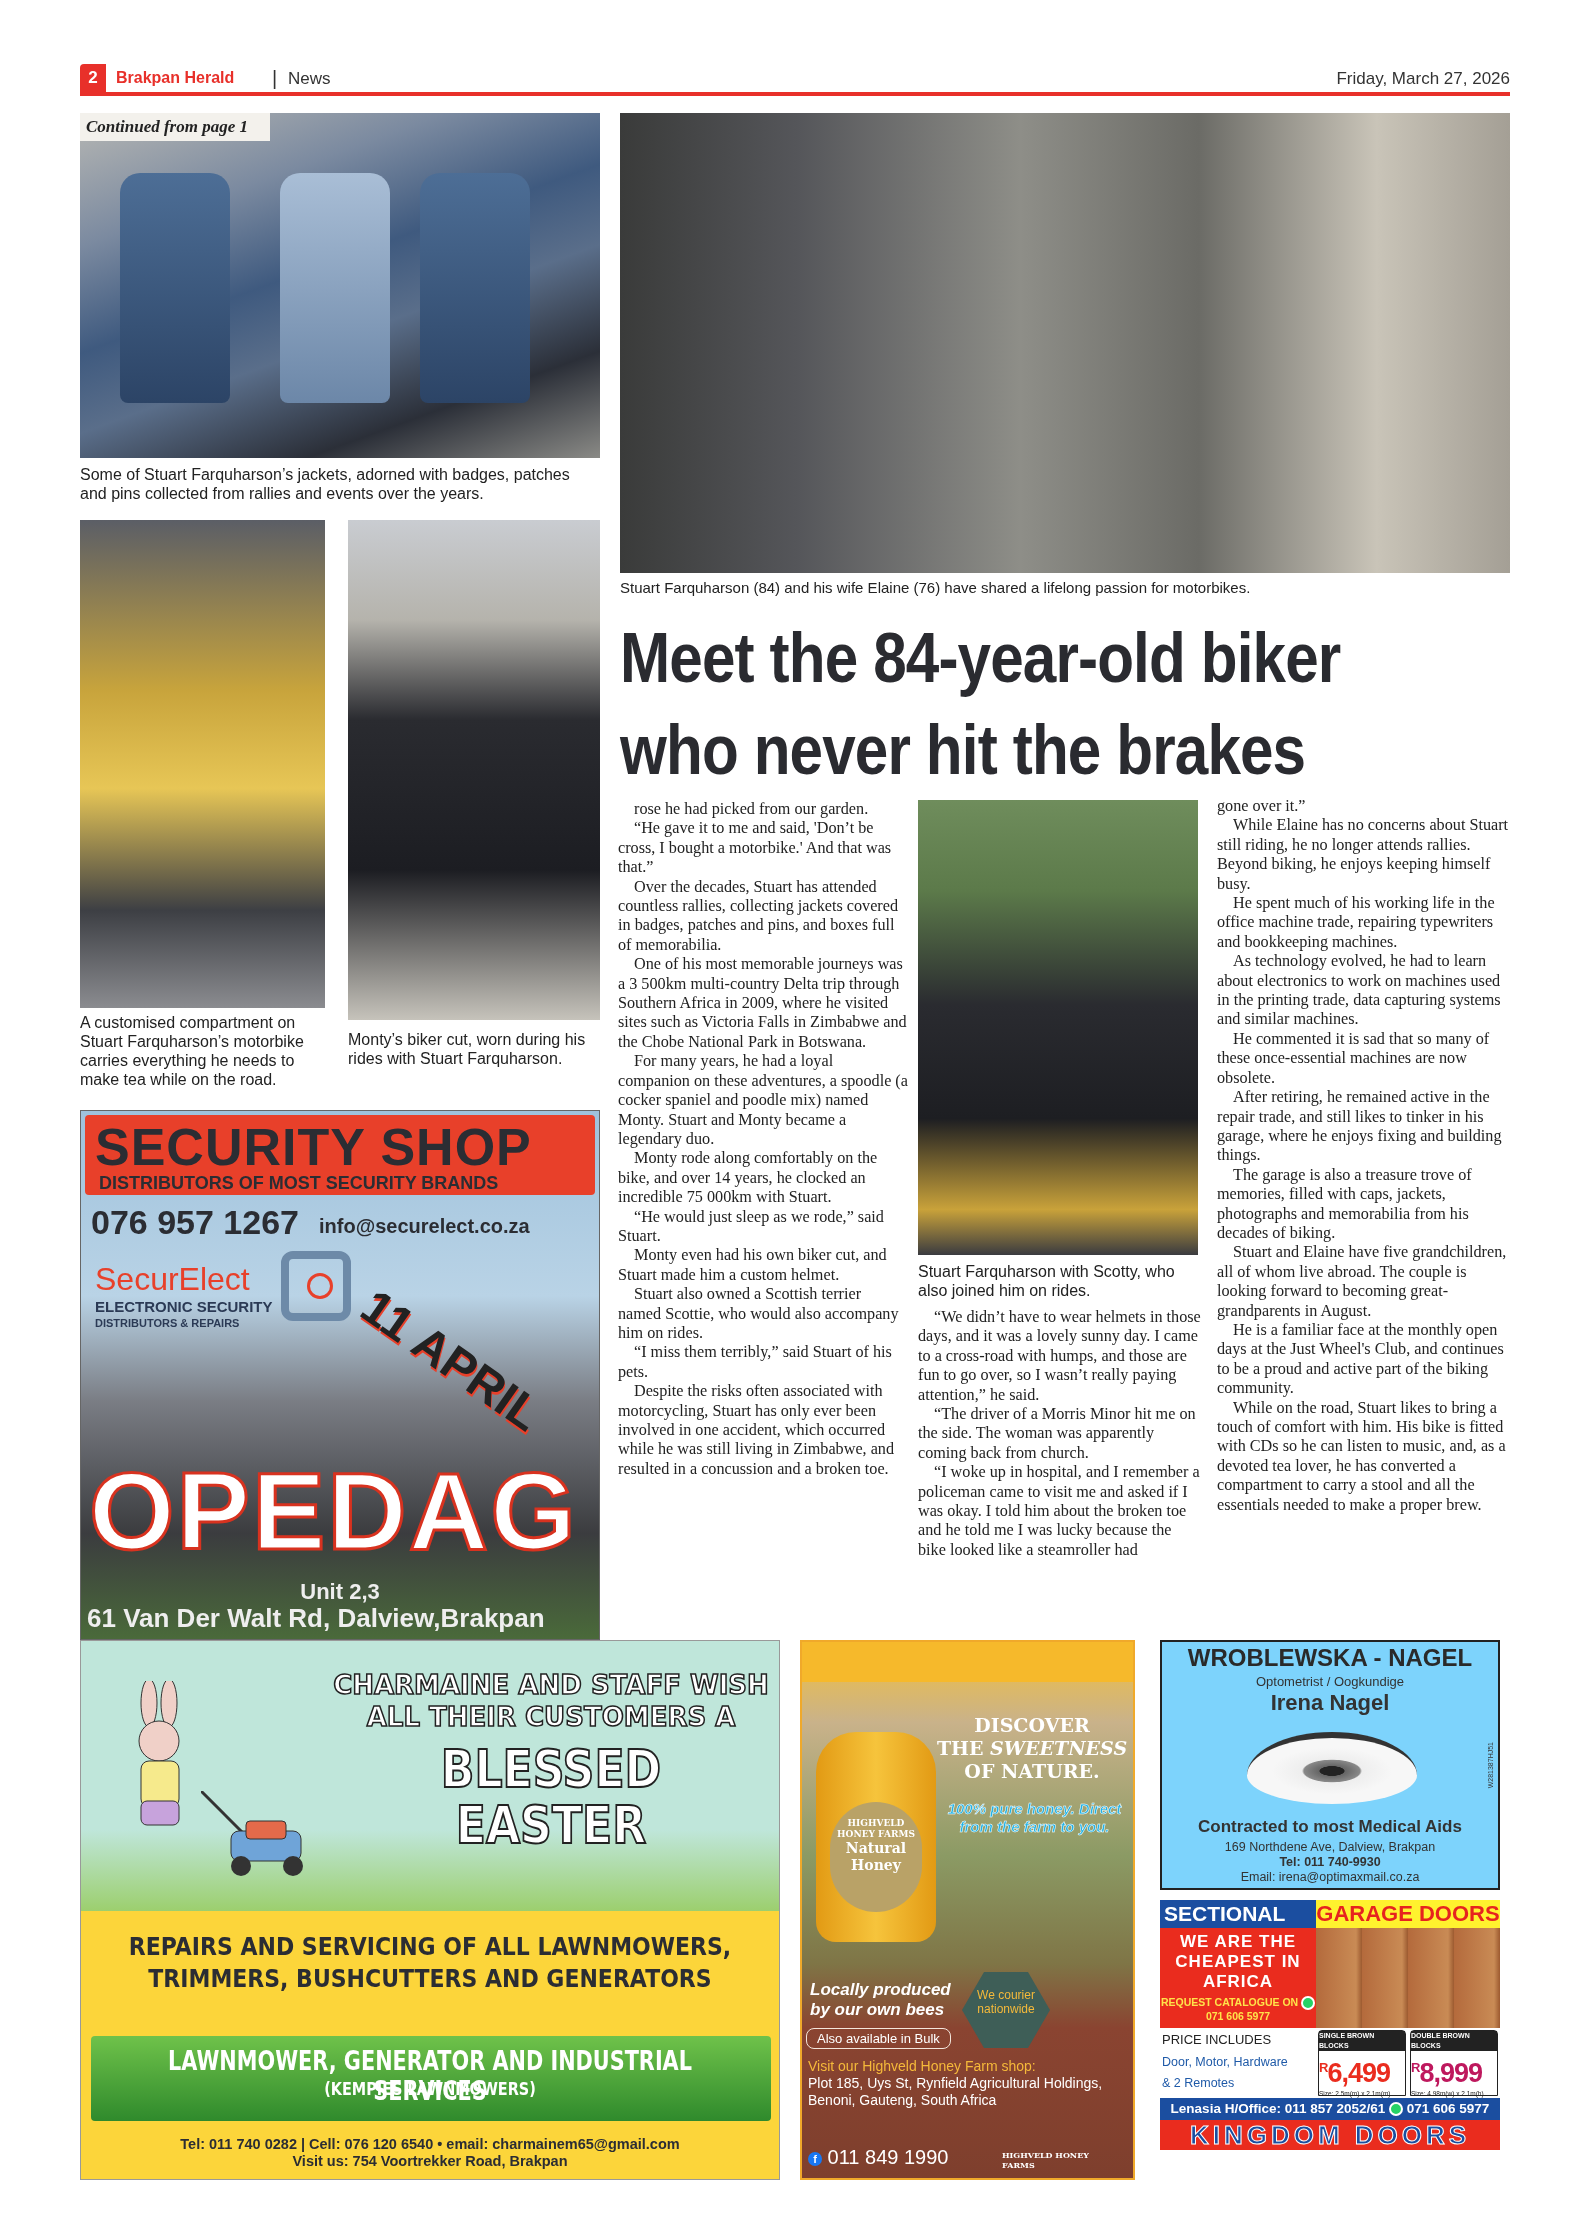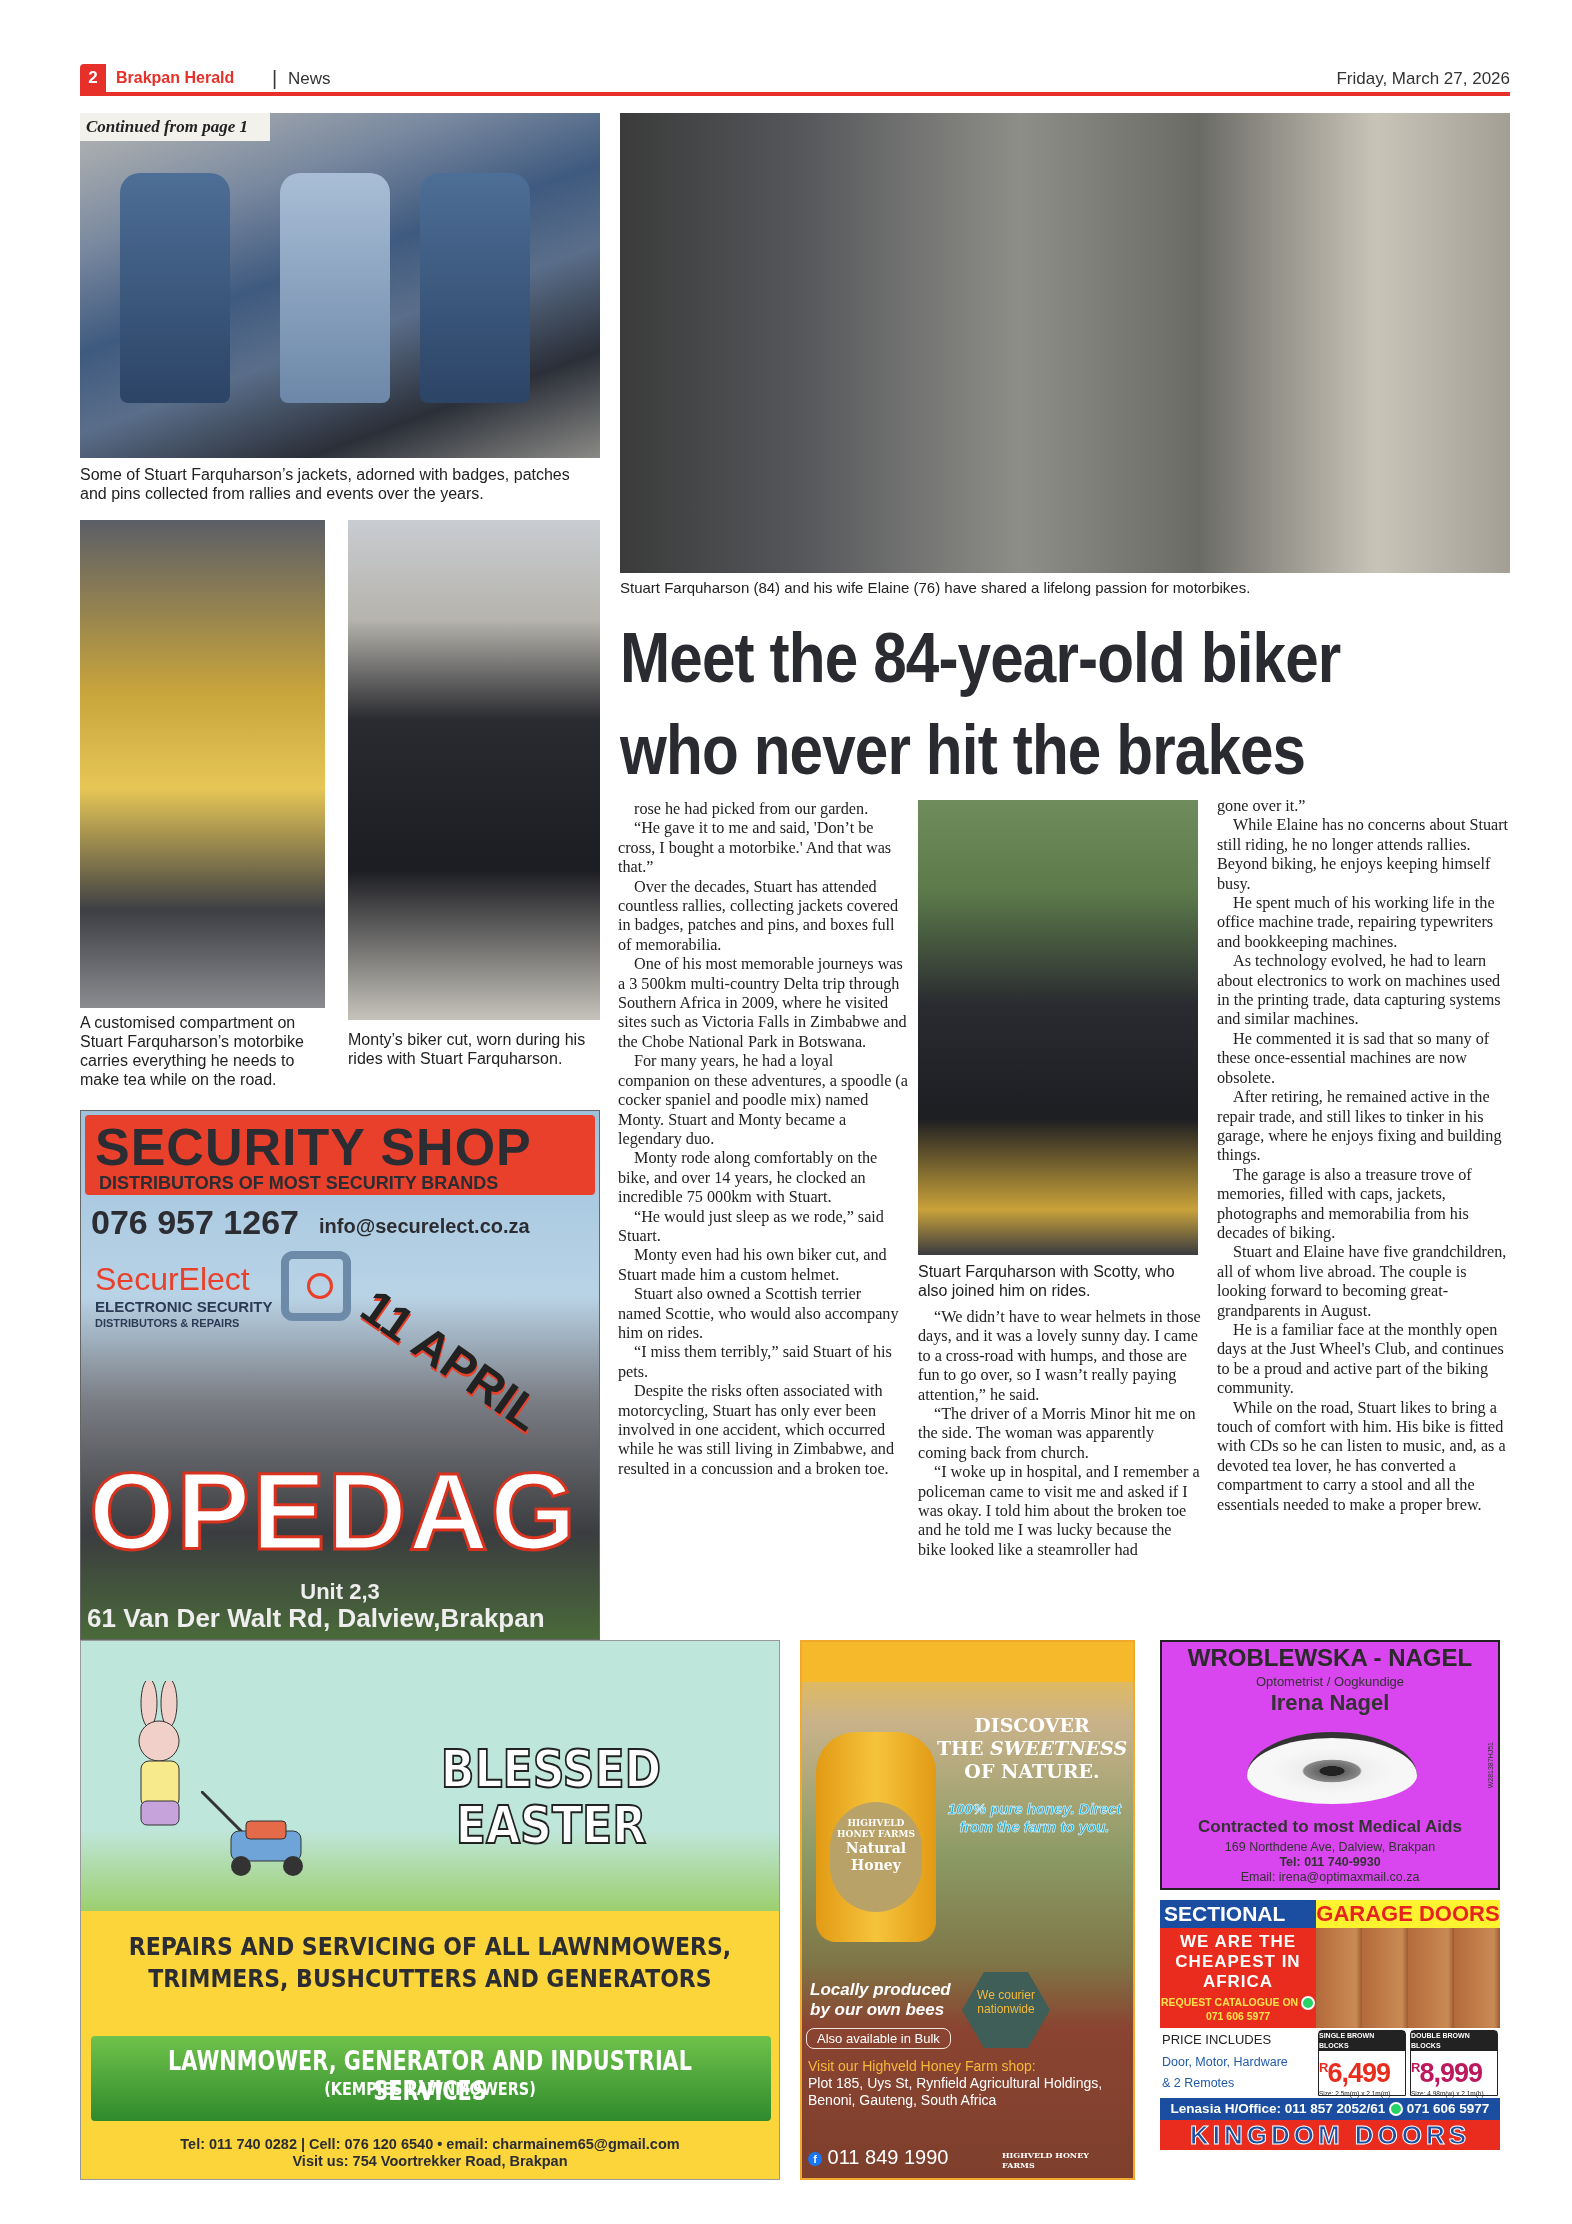--- a/index.html
+++ b/index.html
@@ -81,21 +81,21 @@
   .honey-local { position:absolute; left:8px; top:338px; font-style:italic; font-weight:bold; color:#fff; font-size:17px; line-height:20px; }
   .honey-courier { position:absolute; left:160px; top:330px; width:88px; height:76px; background:#3e5e57; clip-path: polygon(25% 0,75% 0,100% 50%,75% 100%,25% 100%,0 50%); color:#f5b93a; text-align:center; font-size:12px; line-height:14px; padding-top: 16px; }
   .honey-bulk { position:absolute; left:4px; top:386px; padding: 2px 10px; border:1px solid #f3e6dc; border-radius: 8px; color:#fff; font-size:13px; }
   .honey-visit { position:absolute; left:6px; top:416px; width:320px; color:#f5b93a; font-size:14px; line-height:17px; }
   .honey-addr { position:absolute; left:6px; top:433px; width:320px; color:#fff; font-size:14px; line-height:17px; }
   .honey-phone { position:absolute; left:6px; top:504px; color:#fff; font-size:20px; }
   .fb-icon { display:inline-block; width:14px; height:14px; background:#1877f2; border-radius:50%; color:#fff; font-size:11px; line-height:14px; text-align:center; font-weight:bold; vertical-align: middle; }
   .honey-logo { position:absolute; left:180px; top:500px; color:#fff; font-family:"DejaVu Serif", serif; font-weight:bold; font-size:8px; line-height:10px; }
 
   
-  .ad-opt { left: 1160px; top: 1640px; width: 340px; height: 250px; border: 2px solid #222; background: #d946ef; overflow: hidden; text-align:center; }
+  .ad-opt { left: 1160px; top: 1640px; width: 340px; height: 250px; border: 2px solid #222; background: #7dd3fc; overflow: hidden; text-align:center; }
   .opt-name { position:absolute; left:0; top:2px; width:100%; font-size:24px; font-weight:bold; color:#2a2a2a; line-height:28px; }
   .opt-role { position:absolute; left:0; top:32px; width:100%; font-size:13px; color:#333; }
   .opt-person { position:absolute; left:0; top:48px; width:100%; font-size:22px; font-weight:bold; color:#333; }
   .opt-eye { position:absolute; left:85px; top:90px; width:170px; height:72px; background: radial-gradient(ellipse at center,#222 0,#222 12px,#666 13px,#888 28px,#eee 30px,#f7f7f7 60px); border-radius: 50% 50% 50% 50% / 60% 60% 40% 40%; border-top: 6px solid #333; }
   .opt-code { position:absolute; right:4px; top:100px; font-size:7px; color:#333; writing-mode: vertical-rl; transform: rotate(180deg); }
   .opt-aids { position:absolute; left:0; top:175px; width:100%; font-size:17px; font-weight:bold; color:#333; }
   .opt-addr { position:absolute; left:0; top:198px; width:100%; font-size:12.5px; color:#333; line-height:15px; }
 
   
   .ad-gar { left: 1160px; top: 1900px; width: 340px; height: 260px; background: #fff; overflow: hidden; }
@@ -209,20 +209,24 @@
       <rect x="20" y="80" width="38" height="46" rx="8" fill="#f6ea8c" stroke="#333"></rect>
       <rect x="20" y="120" width="38" height="24" rx="6" fill="#c7a3dc" stroke="#333"></rect>
     </svg>
     <svg style="position:absolute;left:120px;top:150px" width="110" height="90" viewBox="0 0 110 90">
       <line x1="0" y1="0" x2="50" y2="50" stroke="#333" stroke-width="3"></line>
       <rect x="30" y="40" width="70" height="30" rx="8" fill="#6fa4d8" stroke="#333"></rect>
       <rect x="45" y="30" width="40" height="18" rx="4" fill="#e46a4a" stroke="#333"></rect>
       <circle cx="40" cy="75" r="10" fill="#333"></circle>
         <circle cx="92" cy="75" r="10" fill="#333"></circle>
     </svg>
+    <div class="lawn-l1">
+      <div>CHARMAINE AND STAFF WISH</div>
+      <div>ALL THEIR CUSTOMERS A</div>
+    </div>
     <div class="lawn-l3">BLESSED EASTER</div>
   </div>
   <div class="lawn-rep">
     <div>REPAIRS AND SERVICING OF ALL LAWNMOWERS,</div>
     <div>TRIMMERS, BUSHCUTTERS AND GENERATORS</div>
   </div>
   <div class="lawn-grass"></div>
   <div class="lawn-name">LAWNMOWER, GENERATOR AND INDUSTRIAL SERVICES</div>
   <div class="lawn-name2">(KEMPIES LAWNMOWERS)</div>
   <div class="lawn-contact">

